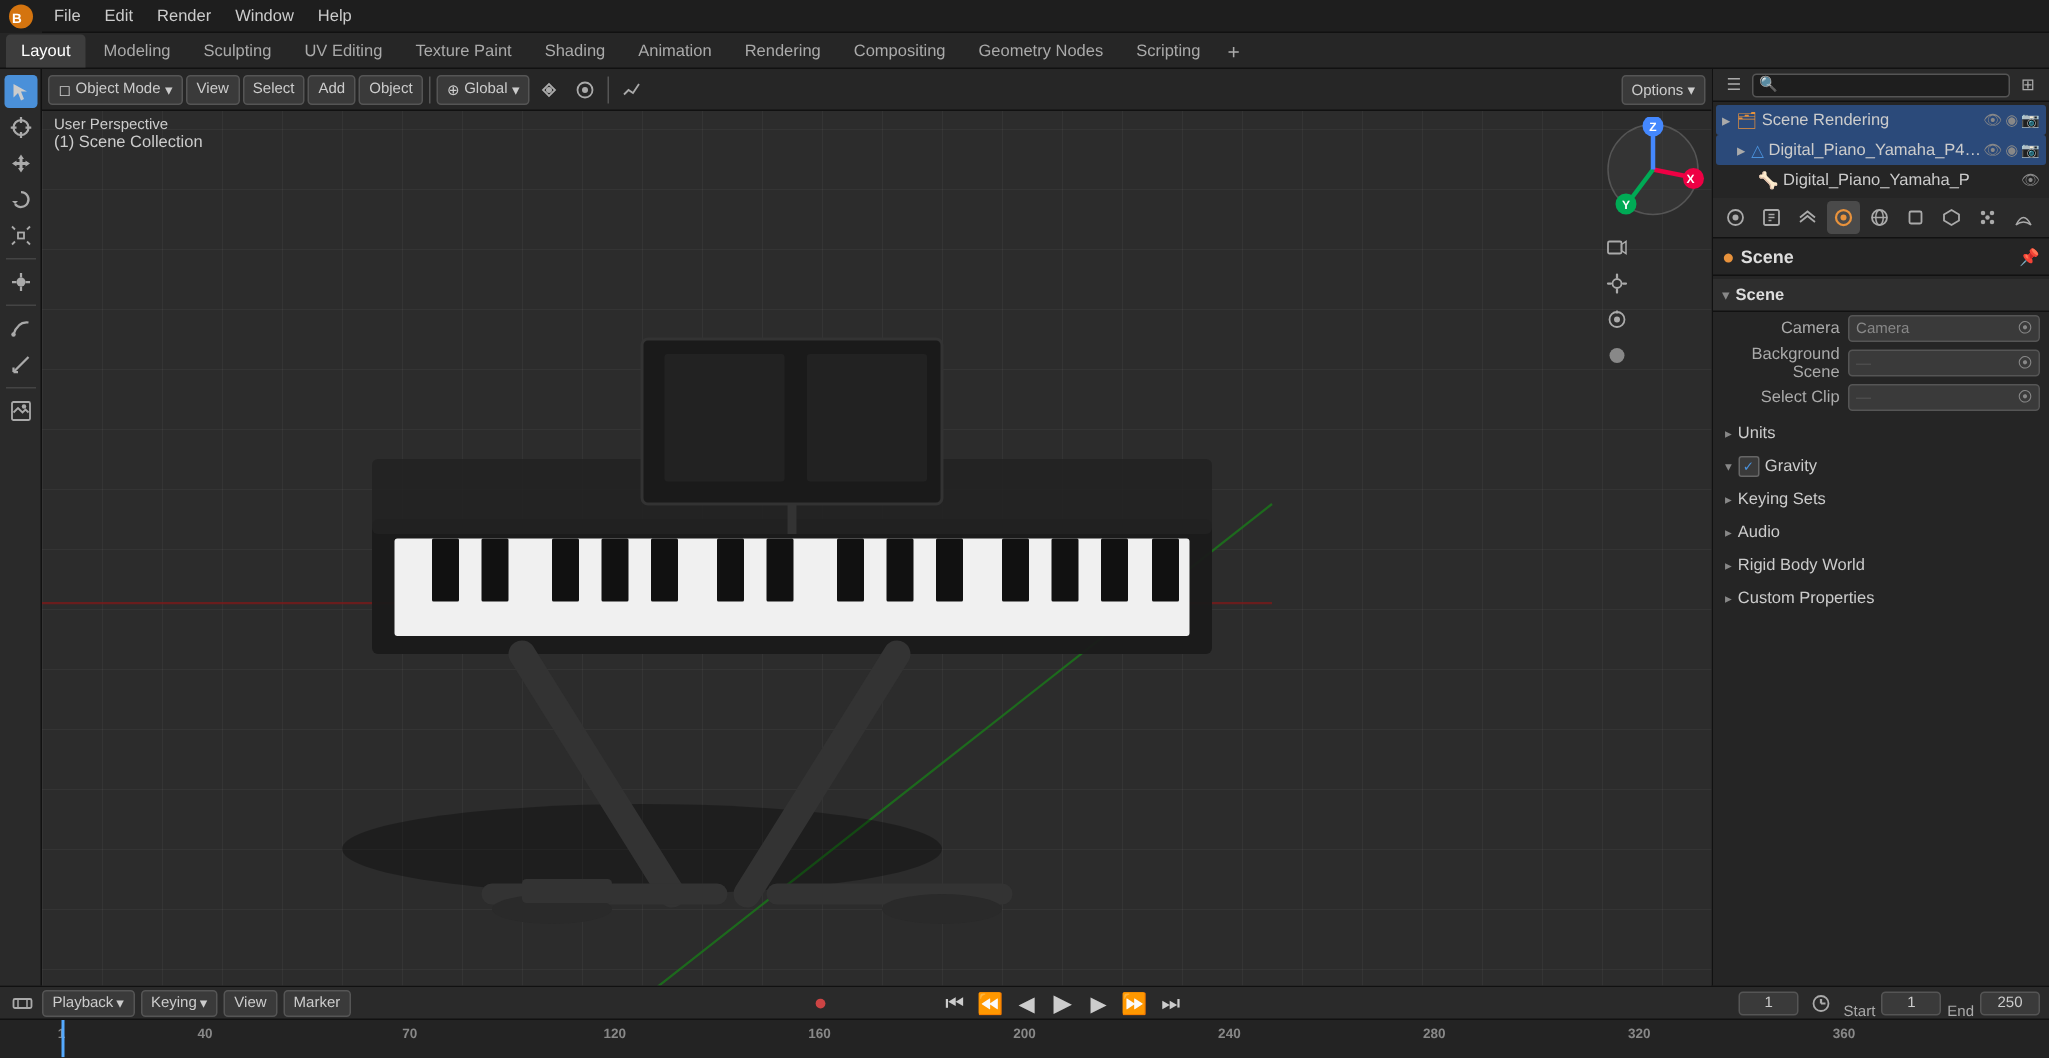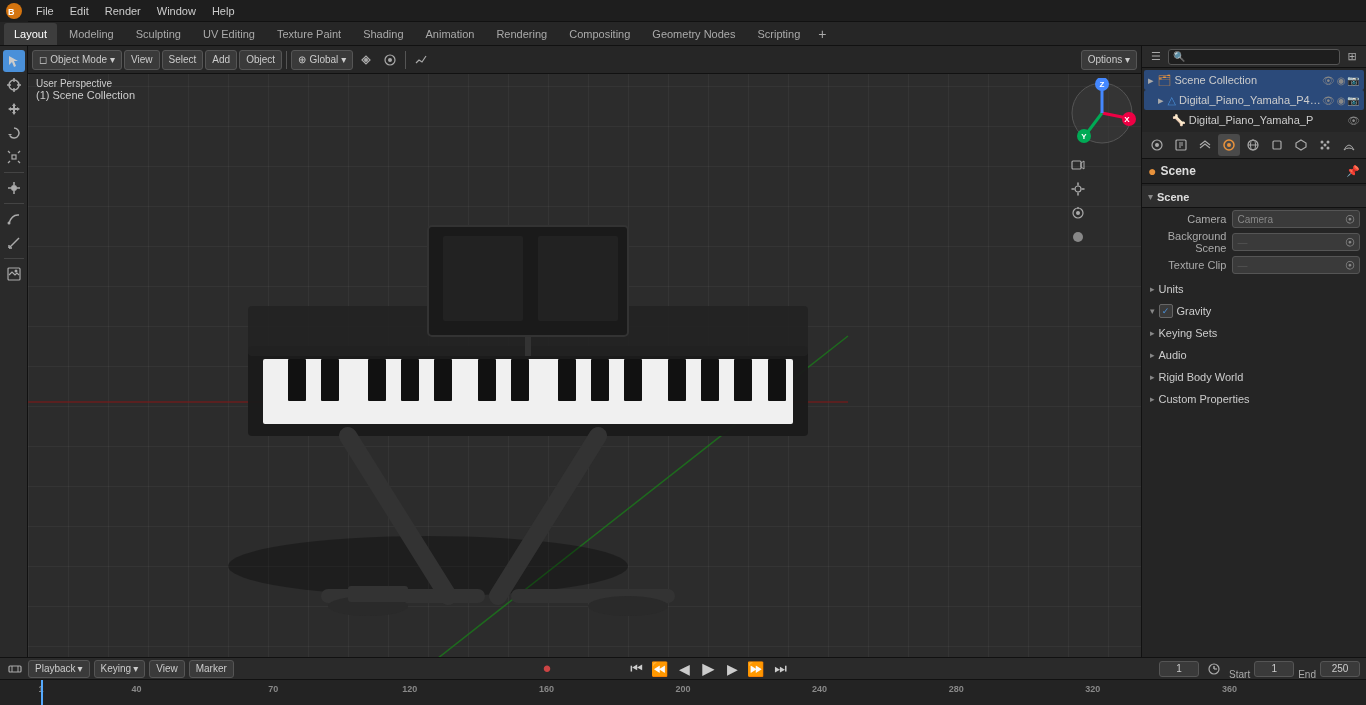--- a/index.html
+++ b/index.html
@@ -756,21 +756,21 @@
       <button class="ol-icon-btn">☰</button>
       <input class="ol-search" type="text" placeholder="🔍" style="">
       <button class="ol-filter-btn">⊞</button>
     </div>
 
     <div class="outliner-content">
 
       <div class="outliner-item selected">
         <span class="outliner-icon">▸</span>
         <span style="color:#e8923c;margin-right:3px;font-size:11px;">🗂</span>
-        <span class="outliner-label">Scene Collection</span>
+        <span class="outliner-label">Scene Rendering</span>
         <div class="outliner-actions">
           <span style="cursor:pointer;font-size:10px;">👁</span>
           <span style="cursor:pointer;font-size:10px;">◉</span>
           <span style="cursor:pointer;font-size:10px;">📷</span>
         </div>
       </div>
 
       <div class="outliner-item selected" style="padding-left:14px;">
         <span class="outliner-icon">▸</span>
         <span style="color:#4a90d9;margin-right:3px;font-size:11px;">△</span>
@@ -875,21 +875,21 @@
 
         <div class="prop-row">
           <span class="prop-label">Background Scene</span>
           <div class="prop-value">
             <span style="color:#555;font-size:10px;">—</span>
             <span style="margin-left:auto;color:#888;cursor:pointer;">⦿</span>
           </div>
         </div>
 
         <div class="prop-row">
-          <span class="prop-label">Texture Clip</span>
+          <span class="prop-label">Select Clip</span>
           <div class="prop-value">
             <span style="color:#555;font-size:10px;">—</span>
             <span style="margin-left:auto;color:#888;cursor:pointer;">⦿</span>
           </div>
         </div>
       </div>
 
       <div class="collapsible-row">
         <span class="collapsible-icon">▸</span>
         <span class="collapsible-label">Units</span>

